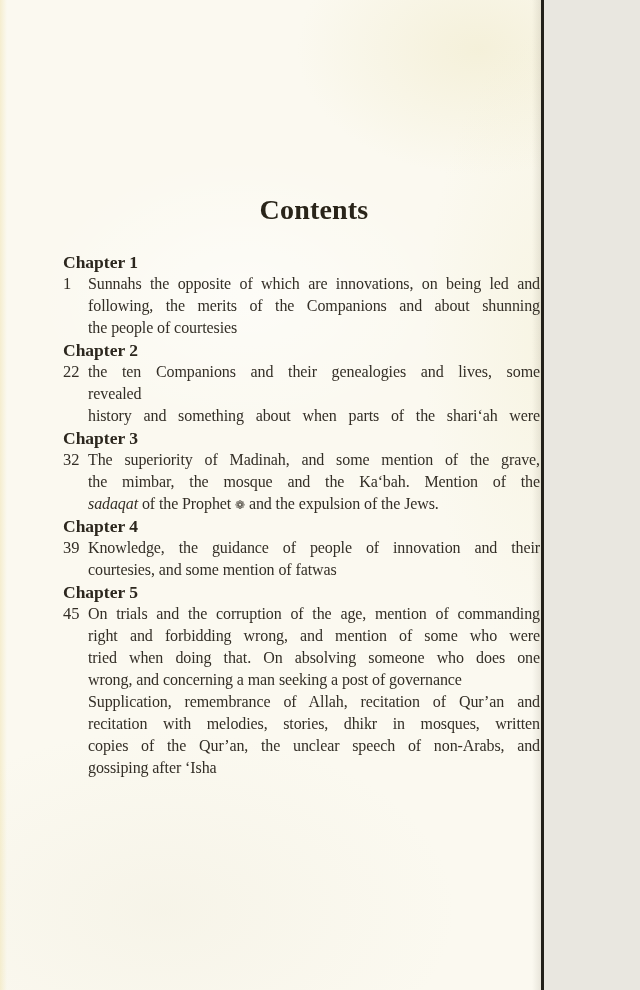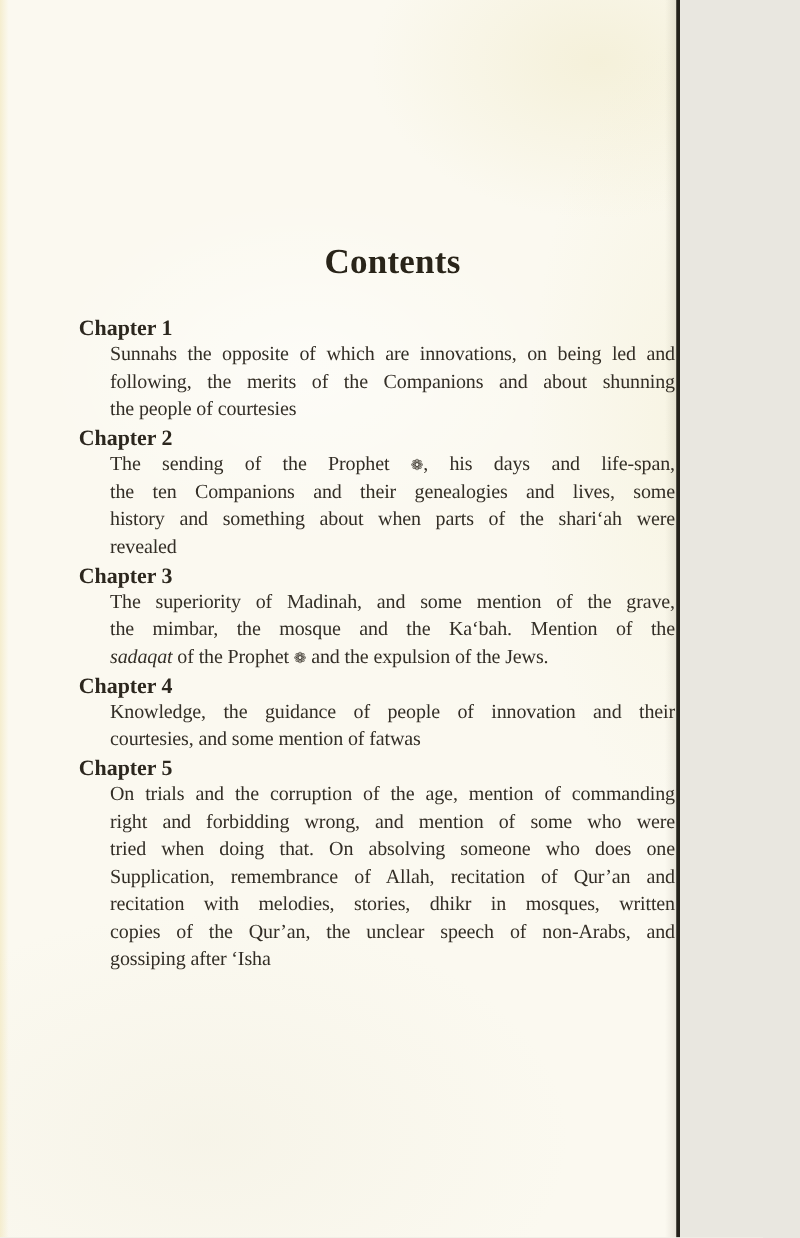--- a/index.html
+++ b/index.html
@@ -34,21 +34,21 @@
     padding-top: 193px;
   }
   .title {
     text-align: center;
     font-size: 28px; font-weight: bold; color: #292419;
     line-height: 34px; letter-spacing: 0.2px;
     margin: 0 0 24px 0;
   }
   .entry-head {
     display: flex; justify-content: space-between; align-items: baseline;
-    height: 22px; line-height: 22px;
+    height: 22px; line-height: 22px; flex-direction: column;
   }
   .chapter { font-weight: bold; font-size: 17.5px; color: #2c271e; }
   .page-num { font-size: 16.5px; color: #332e26; }
   .desc { margin-left: 25px; width: 452px; }
   .desc-line {
     height: 22px; line-height: 22px;
     font-size: 16px; letter-spacing: -0.1px;
     text-align: justify; overflow: hidden;
   }
   .desc-line:not(.last)::after {
@@ -82,24 +82,23 @@
             <div class="desc-line last"><span>the people of courtesies</span></div>
           </div>
   </div>
 
   <div class="entry">
     <div class="entry-head">
       <span class="chapter">Chapter 2</span>
       <span class="page-num">22</span>
     </div>
     <div class="desc">
-            <div class="desc-line"><span>The sending of the Prophet </span><span class="honorific">❁</span><span>, his days and life-span,</span></div>
             <div class="desc-line"><span>the ten Companions and their genealogies and lives, some</span></div>
+            <div class="desc-line last"><span>revealed</span></div>
             <div class="desc-line"><span>history and something about when parts of the shari‘ah were</span></div>
-            <div class="desc-line last"><span>revealed</span></div>
           </div>
   </div>
 
   <div class="entry">
     <div class="entry-head">
       <span class="chapter">Chapter 3</span>
       <span class="page-num">32</span>
     </div>
     <div class="desc">
             <div class="desc-line"><span>The superiority of Madinah, and some mention of the grave,</span></div>
@@ -121,20 +120,21 @@
 
   <div class="entry">
     <div class="entry-head">
       <span class="chapter">Chapter 5</span>
       <span class="page-num">45</span>
     </div>
     <div class="desc">
             <div class="desc-line"><span>On trials and the corruption of the age, mention of commanding</span></div>
             <div class="desc-line"><span>right and forbidding wrong, and mention of some who were</span></div>
             <div class="desc-line"><span>tried when doing that. On absolving someone who does one</span></div>
+            <div class="desc-line last"><span>wrong, and concerning a man seeking a post of governance</span></div>
           </div>
   </div>
 
   <div class="entry">
     <div class="desc">
             <div class="desc-line"><span>Supplication, remembrance of Allah, recitation of Qur’an and</span></div>
             <div class="desc-line"><span>recitation with melodies, stories, dhikr in mosques, written</span></div>
             <div class="desc-line"><span>copies of the Qur’an, the unclear speech of non-Arabs, and</span></div>
             <div class="desc-line last"><span>gossiping after ‘Isha</span></div>
           </div>

